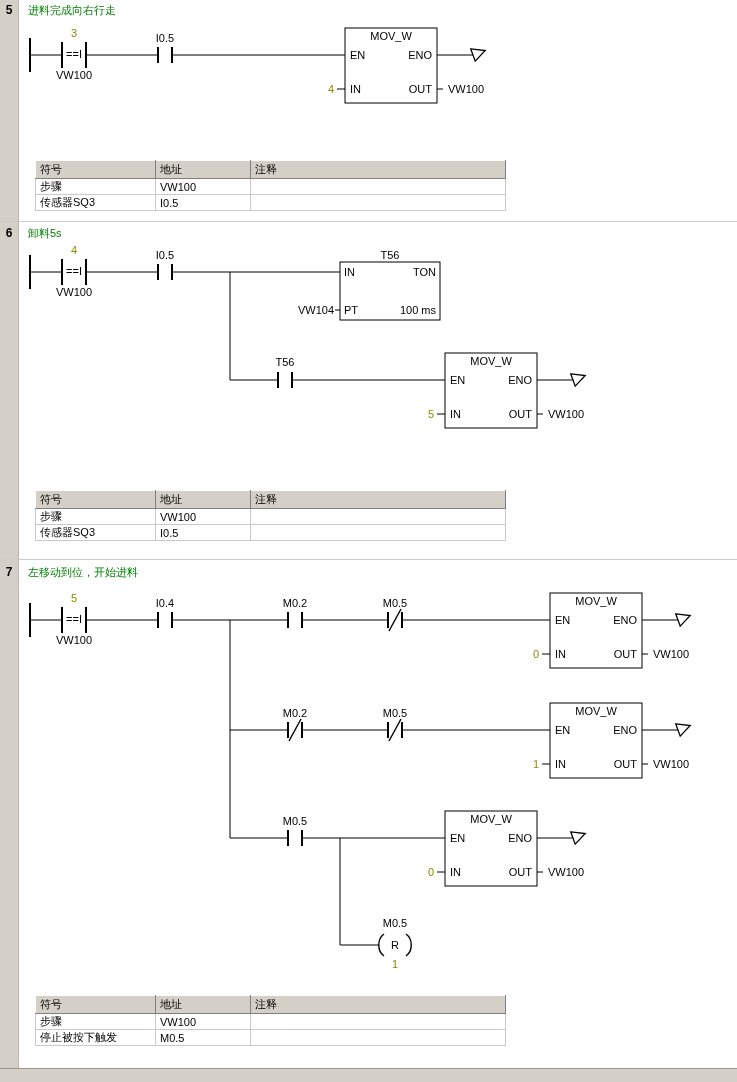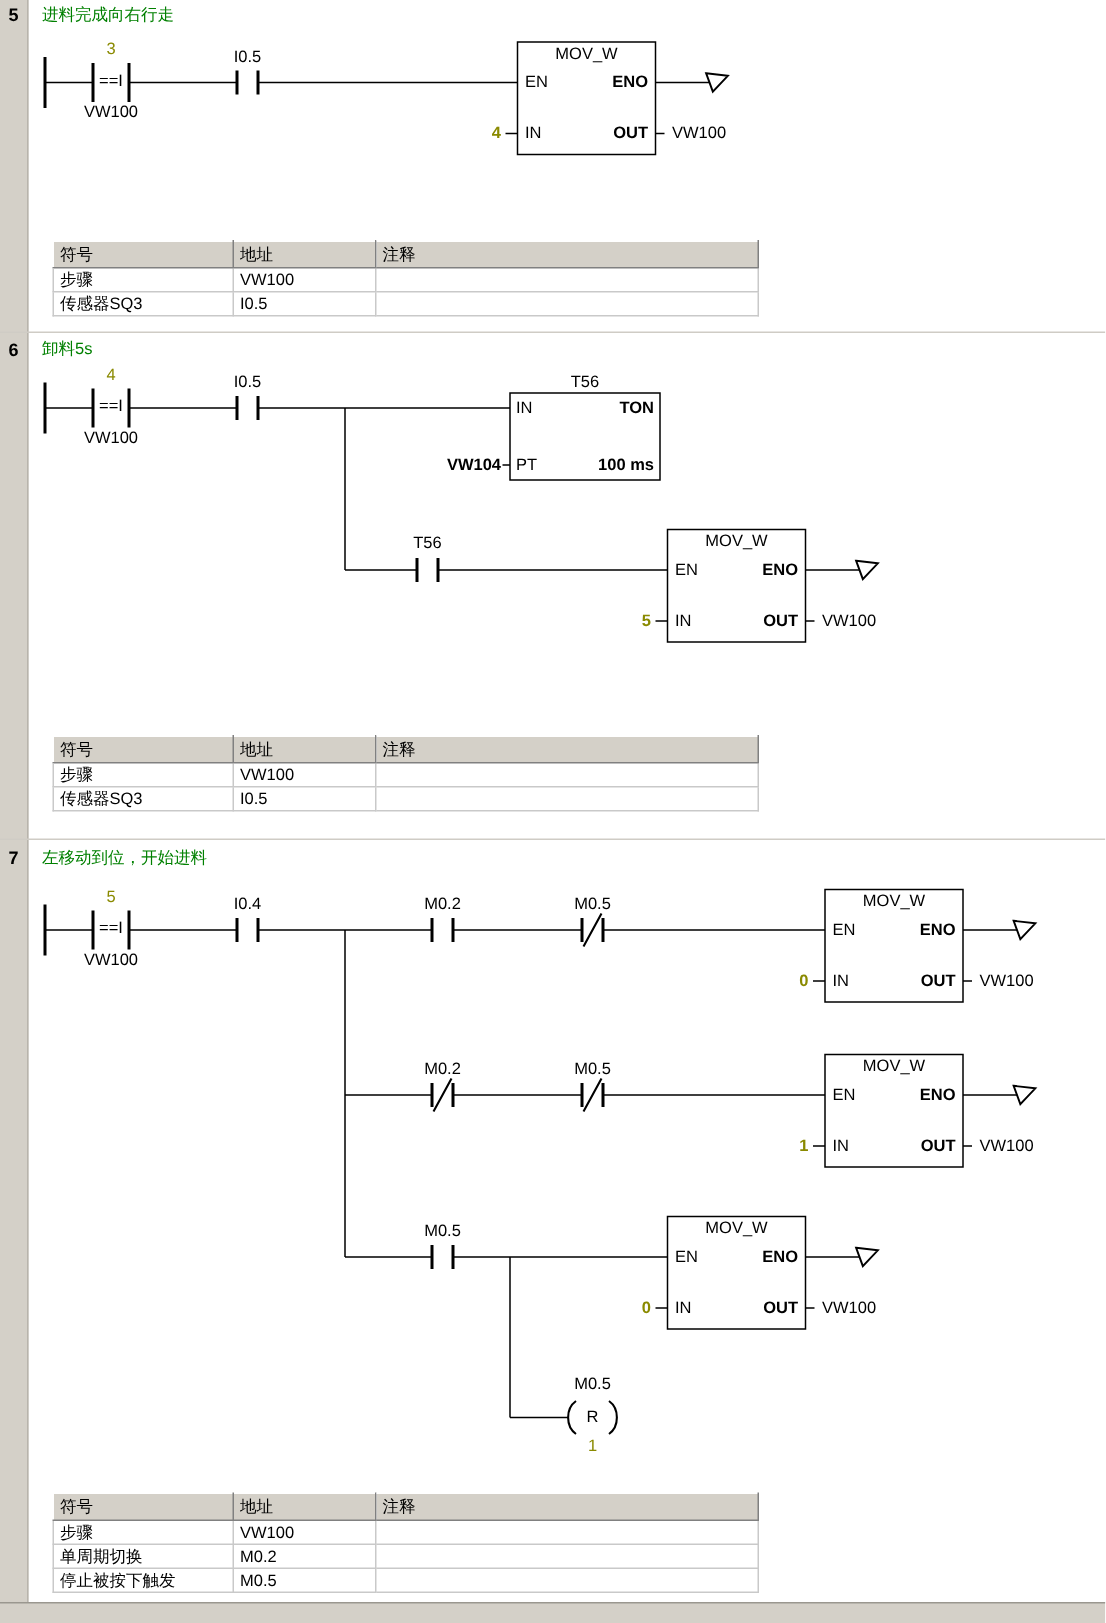--- a/index.html
+++ b/index.html
@@ -4,21 +4,21 @@
 <style>
   html,body{margin:0;padding:0;background:#fff;}
   .screen{position:relative;width:737px;height:1082px;background:#fff;overflow:hidden;
           font-family:"Liberation Sans","DejaVu Sans",sans-serif;font-size:11px;color:#000;}
   .gutter{position:absolute;left:0;top:0;width:18px;height:1082px;background:#d4d0c8;border-right:1px solid #b8b4ac;}
   .bottombar{position:absolute;left:0;top:1068px;width:737px;height:14px;background:#d4d0c8;border-top:1px solid #9a978f;}
   .netsep{position:absolute;left:0;width:737px;height:1px;background:#cfccc5;}
   svg.wires{position:absolute;left:0;top:0;}
   .lbl{position:absolute;white-space:nowrap;font-size:11px;line-height:13px;}
   .c{text-align:center;}
-  .r{text-align:right;font-weight:bold;}
+  .r{text-align:right;}
   .olive{color:#8a8a00;}
   .green{color:#008000;}
   .num{font-weight:bold;font-size:12px;line-height:14px;}
   .sym{position:absolute;border-collapse:collapse;table-layout:fixed;font-size:11px;}
   .sym th{background:#d4d0c8;border:1px solid;border-color:#fff #808080 #808080 #fff;
           font-weight:normal;text-align:left;padding:1px 4px;height:13px;overflow:hidden;}
   .sym td{border:1px solid #c9c9c9;padding:0 4px;height:12px;background:#fff;overflow:hidden;}
 </style>
 </head>
 <body>
@@ -231,25 +231,20 @@
       <th>注释</th>
     </tr>
       </thead>
     <tbody>
       <tr>
         <td>步骤</td>
         <td>VW100</td>
         <td></td>
       </tr>
       <tr>
-        <td>单周期切换</td>
-        <td>M0.2</td>
-        <td></td>
-      </tr>
-      <tr>
         <td>停止被按下触发</td>
         <td>M0.5</td>
         <td></td>
       </tr>
     </tbody>
   </table>
 
   <div class="bottombar"></div>
 </div>
 

